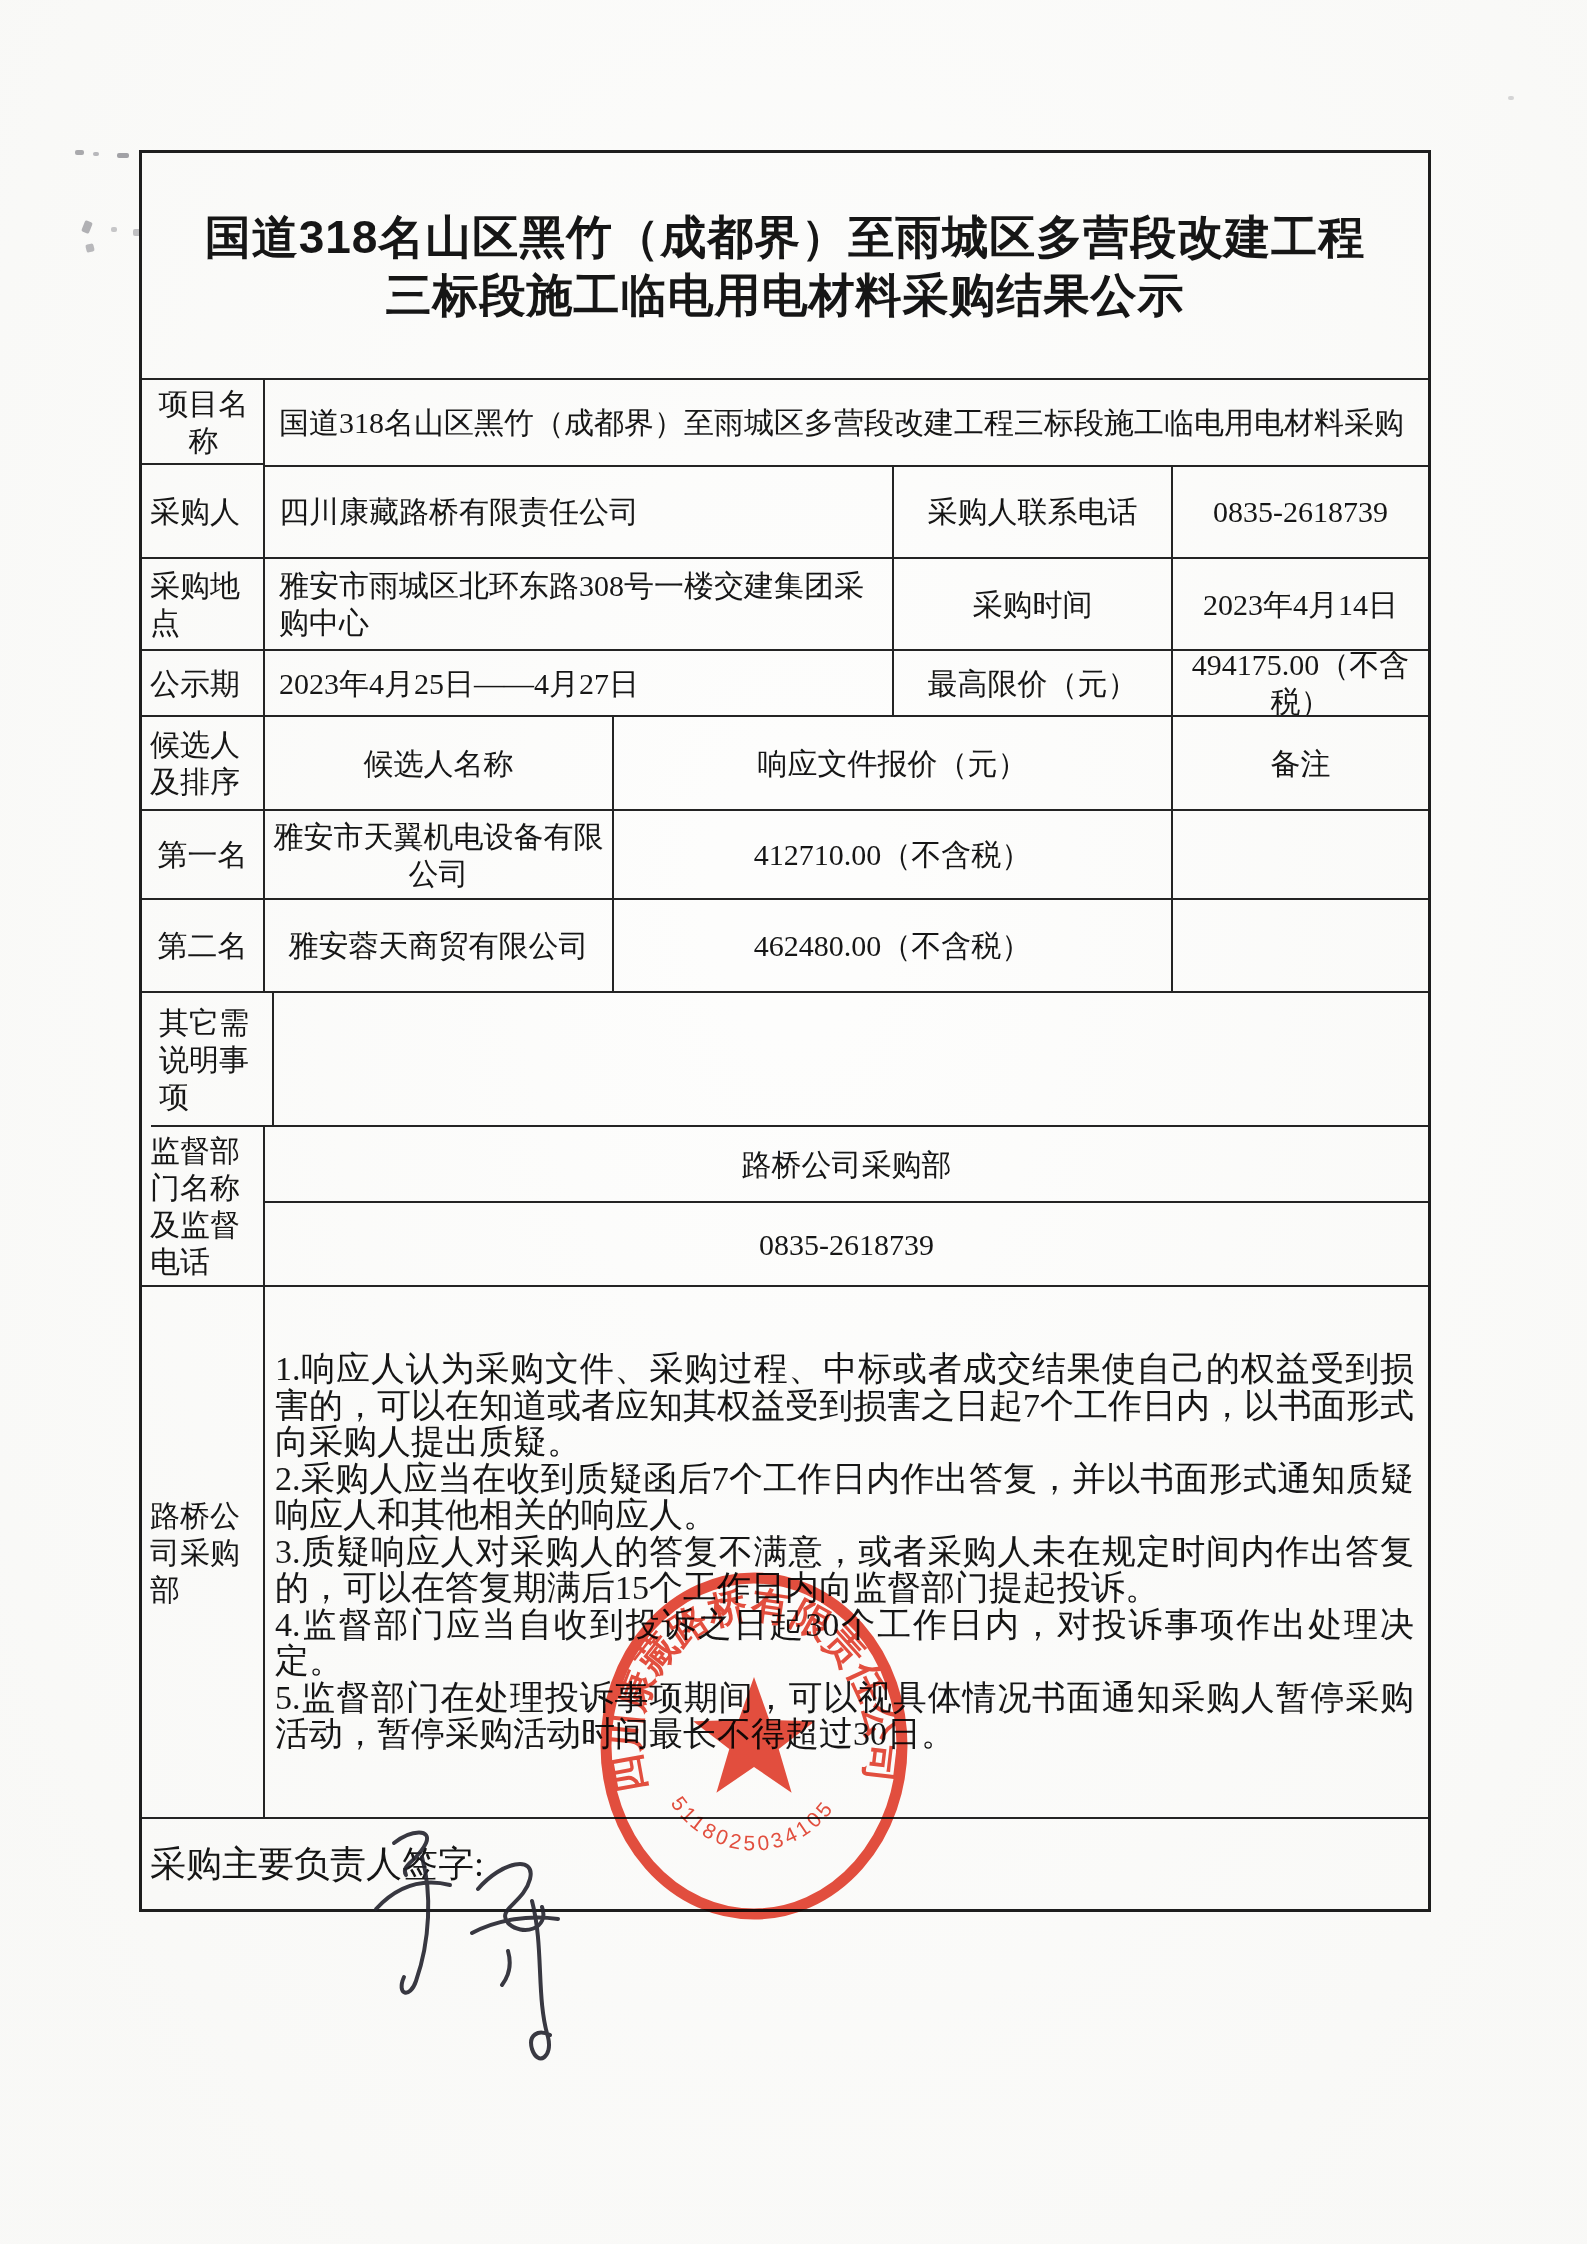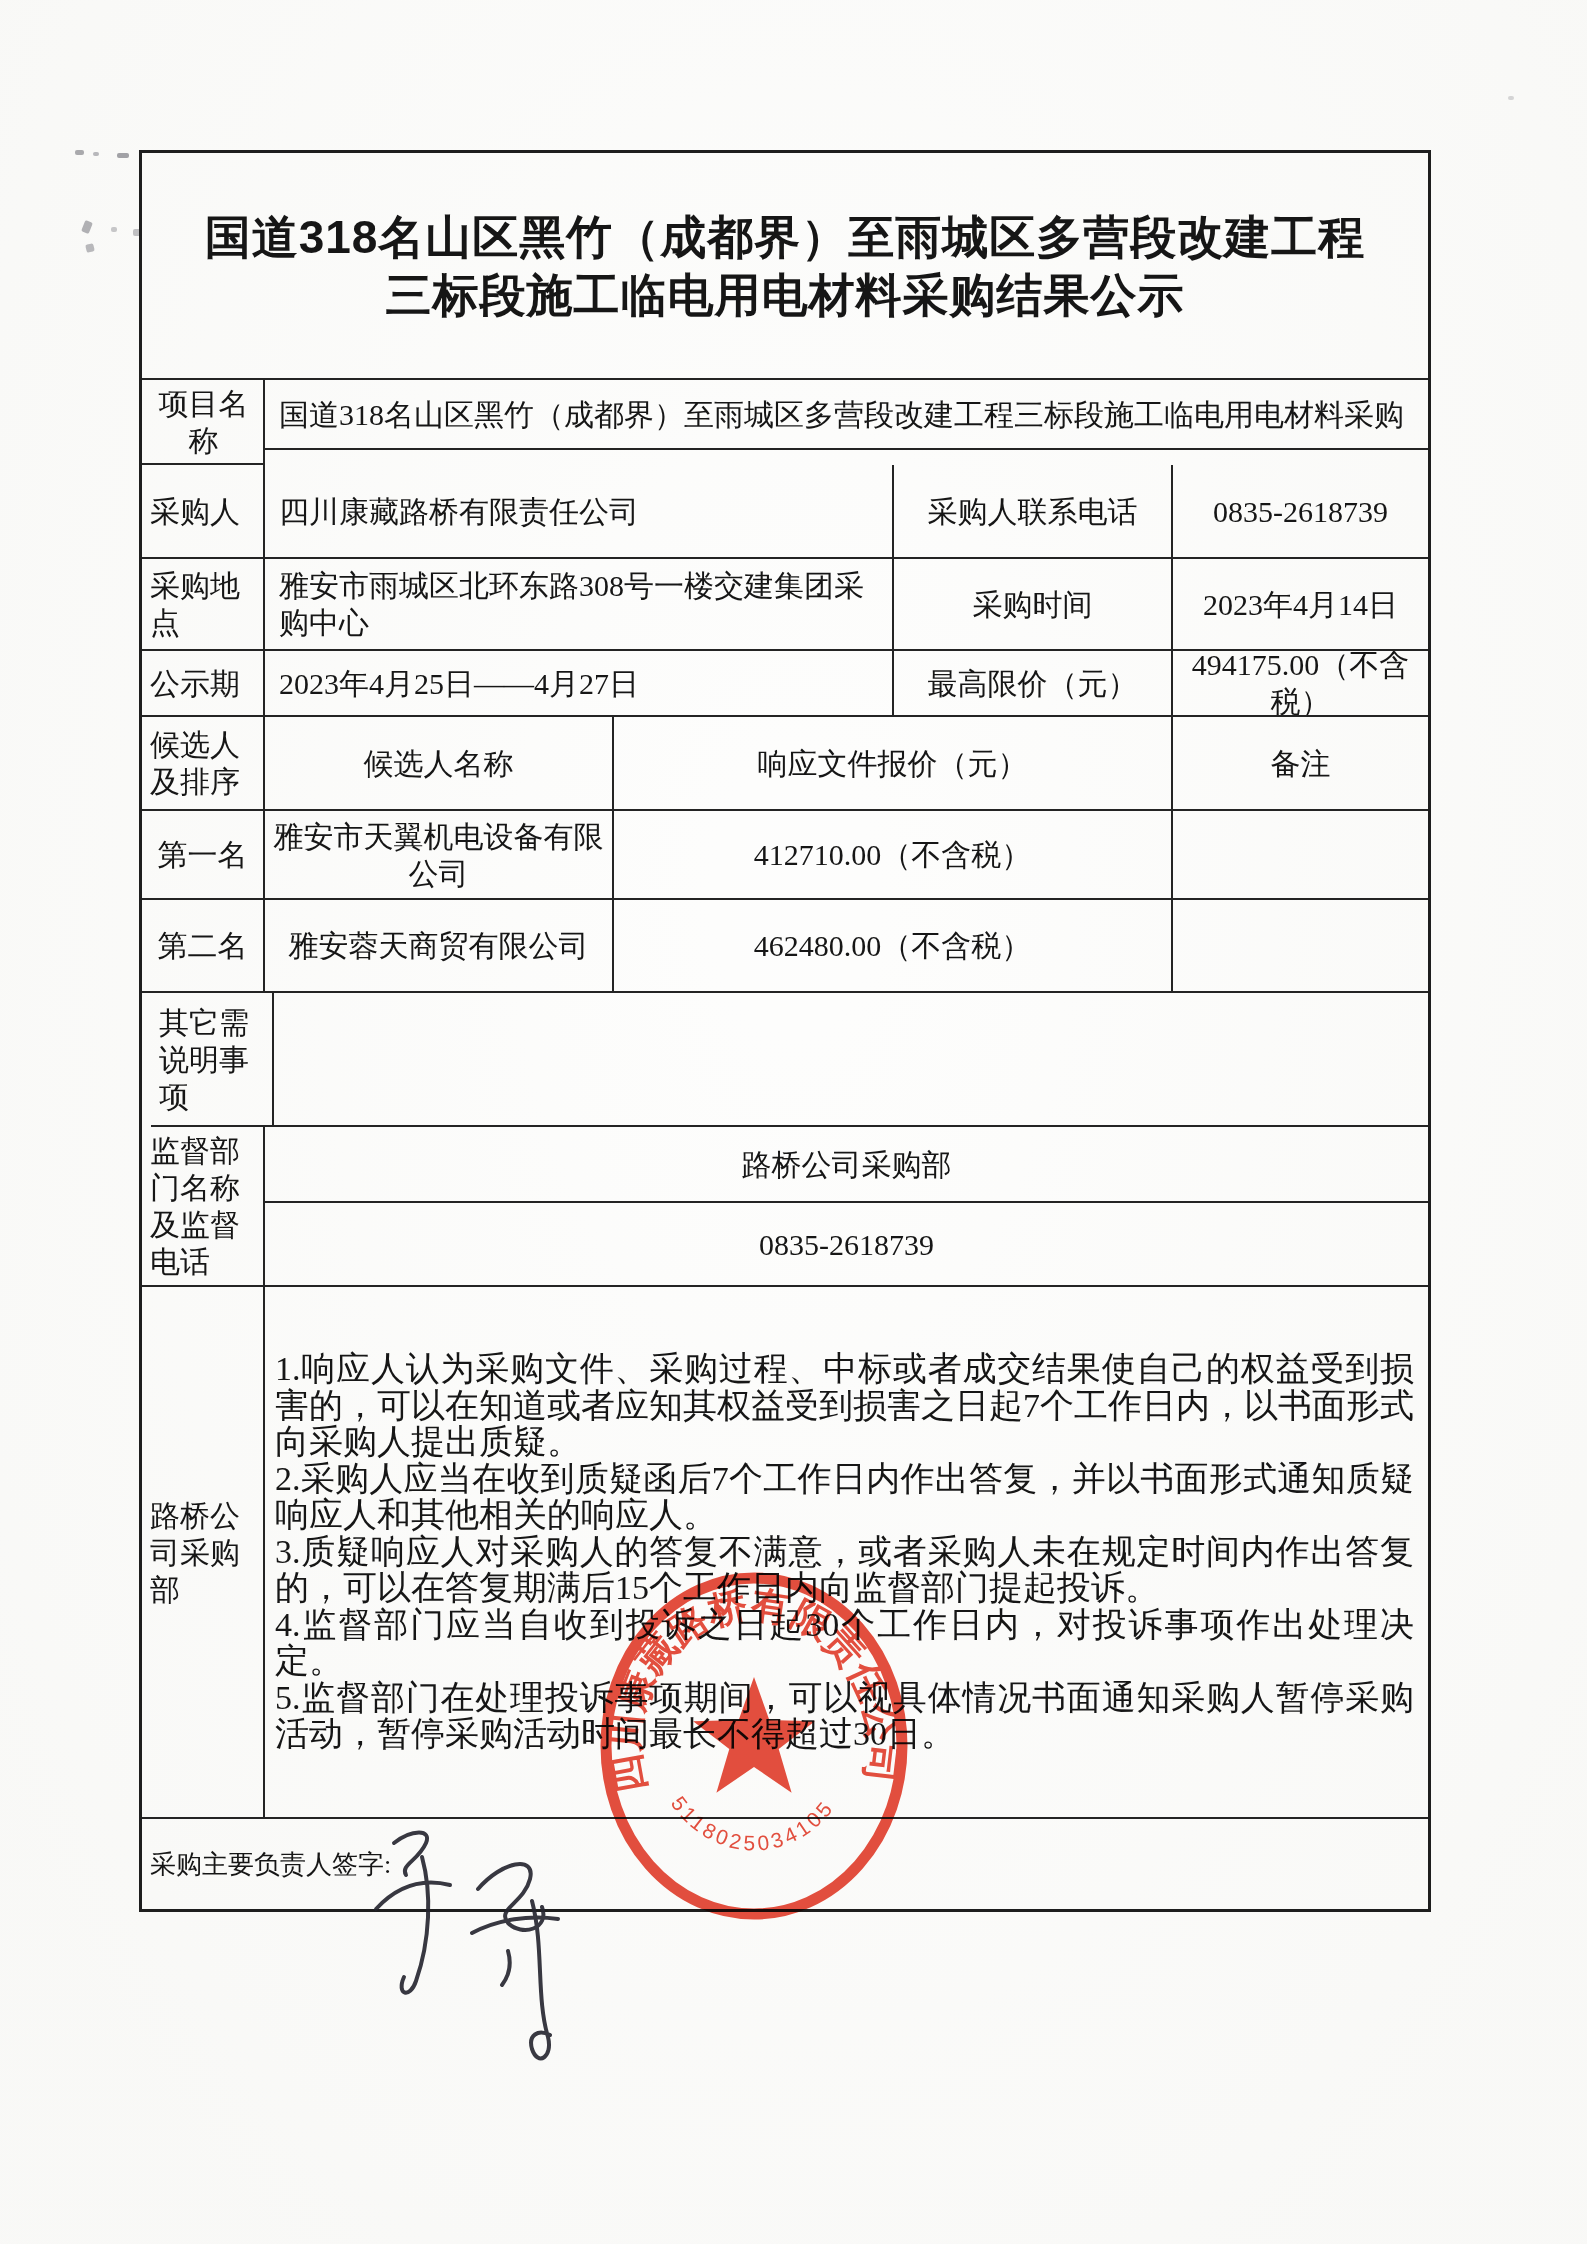--- a/index.html
+++ b/index.html
@@ -57,21 +57,21 @@
   .obj-cell{
     flex-direction:column;
     justify-content:center;
     align-items:stretch;
     font-size:34px;
     line-height:36.5px;
     padding:8px 14px 8px 10px;
     text-align:justify;
   }
   .obj-cell p{margin:0;}
-  .sig-cell{font-size:26px;}
+  .sig-cell{font-size:36px;}
   
   .stamp{
     position:absolute;
     left:453px; top:1413px;
     width:318px; height:360px;
     mix-blend-mode:multiply;
     opacity:.92;
     pointer-events:none;
     z-index:6;
   }
@@ -96,21 +96,21 @@
   <div class="speck" style="left:86px;top:244px;width:8px;height:8px;opacity:.45;transform:rotate(-14deg);"></div>
   <div class="speck" style="left:111px;top:227px;width:6px;height:5px;opacity:.35;"></div>
   <div class="speck" style="left:133px;top:229px;width:9px;height:7px;opacity:.4;"></div>
   <div class="speck" style="left:1508px;top:96px;width:6px;height:4px;opacity:.25;"></div>
 
   <div class="doc-table">
 
     <div class="cell title-cell br0" style="left:0;top:0;width:1286px;height:227px;">国道318名山区黑竹（成都界）至雨城区多营段改建工程三标段施工临电用电材料采购结果公示</div>
 
     <div class="cell lab" style="left:0;top:227px;width:123px;height:85px;text-align:center;">项目名称</div>
-    <div class="cell lft br0" style="left:123px;top:227px;width:1163px;height:70px;">国道318名山区黑竹（成都界）至雨城区多营段改建工程三标段施工临电用电材料采购</div>
+    <div class="cell lft br0" style="left:123px;top:227px;width:1163px;height:87px;">国道318名山区黑竹（成都界）至雨城区多营段改建工程三标段施工临电用电材料采购</div>
 
     <div class="cell lab" style="left:0;top:312px;width:123px;height:94px;">采购人</div>
     <div class="cell lft" style="left:123px;top:312px;width:629px;height:94px;">四川康藏路桥有限责任公司</div>
     <div class="cell ctr" style="left:752px;top:312px;width:279px;height:94px;">采购人联系电话</div>
     <div class="cell ctr br0" style="left:1031px;top:312px;width:255px;height:94px;">0835-2618739</div>
 
     <div class="cell lab" style="left:0;top:406px;width:123px;height:92px;">采购地点</div>
     <div class="cell lft" style="left:123px;top:406px;width:629px;height:92px;">雅安市雨城区北环东路308号一楼交建集团采购中心</div>
     <div class="cell ctr" style="left:752px;top:406px;width:279px;height:92px;">采购时间</div>
     <div class="cell ctr br0" style="left:1031px;top:406px;width:255px;height:92px;">2023年4月14日</div>

